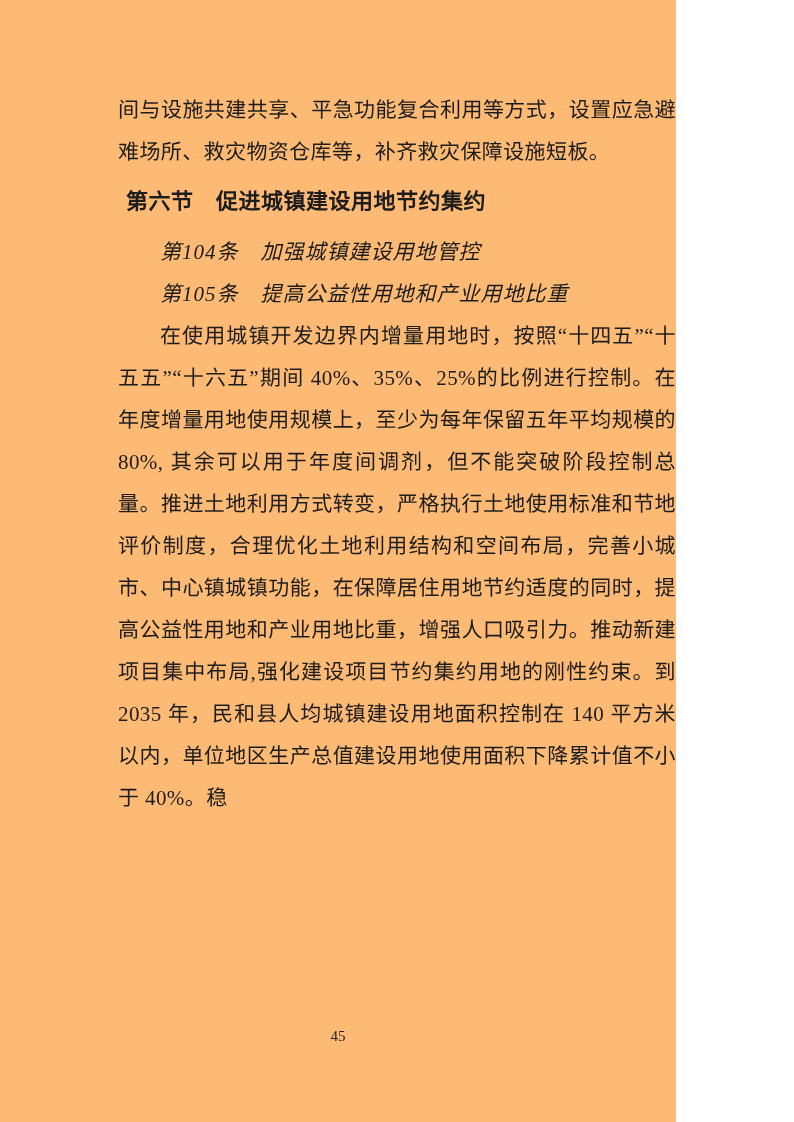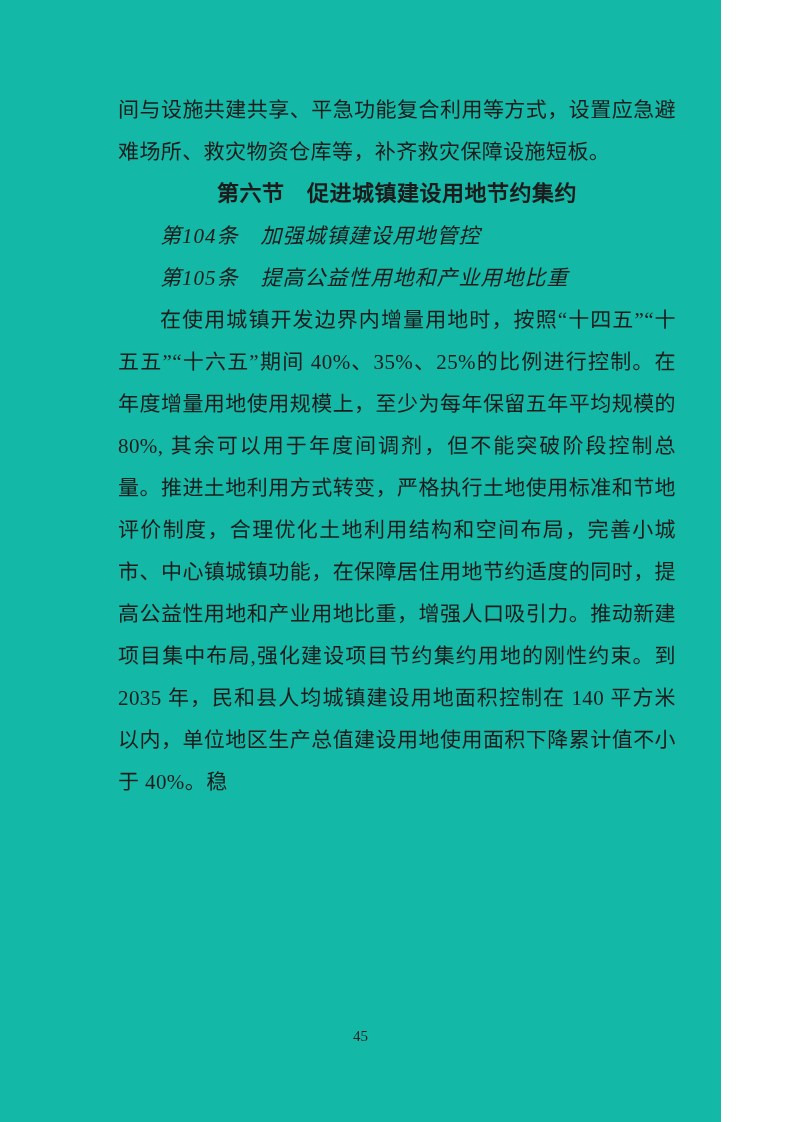--- a/index.html
+++ b/index.html
@@ -4,50 +4,48 @@
 <style>
   html, body {
     margin: 0;
     padding: 0;
     background: #ffffff;
   }
   .page {
     position: relative;
     width: 676px;
     height: 1122px;
-    background: #14b8a6;
+    background: #fdba74;
     color: #1c1c1c;
     overflow: hidden;
     font-family: "Liberation Serif", "DejaVu Serif", serif;
-    padding-left: 45px;
   }
   .content {
     position: absolute;
     top: 89px;
     left: 118px;
     width: 558px;
   }
   .body-text {
     margin: 0;
     font-size: 21px;
     line-height: 42px;
     text-align: justify;
     text-justify: inter-character;
     letter-spacing: 0.4px;
   }
   .body-text.indent {
     text-indent: 2em;
   }
   .section-heading {
-    margin: 0;
+    margin: 8px;
     font-family: "Liberation Sans", "DejaVu Sans", sans-serif;
     font-weight: 700;
     font-size: 22px;
     line-height: 42px;
-    text-align: center;
     letter-spacing: 0.5px;
   }
   .article-heading {
     margin: 0;
     font-weight: 400;
     font-size: 21px;
     line-height: 42px;
     text-indent: 2em;
     letter-spacing: 1px;
     font-style: italic;

